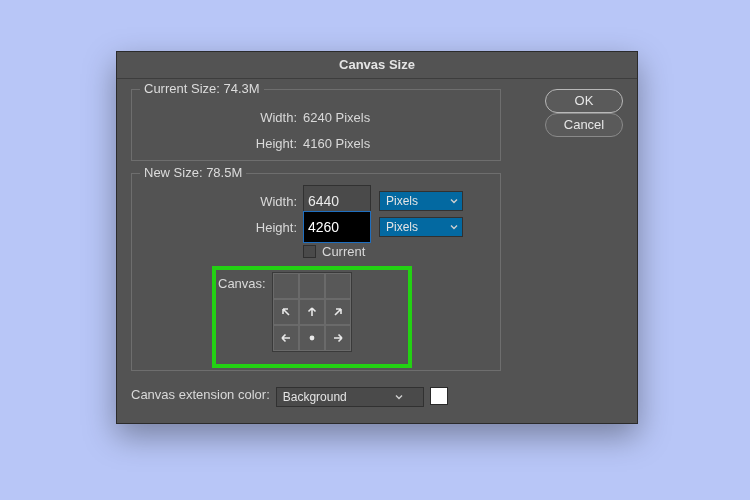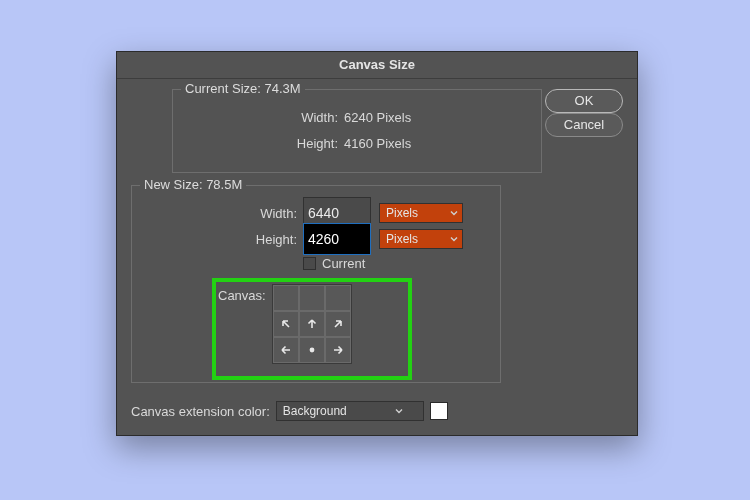--- a/index.html
+++ b/index.html
@@ -69,21 +69,21 @@
   }
   .group .legend {
     position: absolute;
     top: -9px;
     left: 8px;
     background: #535353;
     padding: 0 4px;
     color: #dcdcdc;
     font-size: 13px;
   }
-  .group.current { height: 84px; margin-left: 41px; }
+  .group.current { height: 72px; }
   .group.newsize { height: 198px; }
 
   
   .row {
     display: flex;
     align-items: center;
     height: 26px;
   }
   .lab {
     width: 155px;
@@ -109,21 +109,21 @@
     border-color: #1f6fc0;
   }
   .select {
     display: inline-flex;
     align-items: center;
     justify-content: space-between;
     width: 84px;
     height: 20px;
     padding: 0 4px 0 6px;
     margin-left: 8px;
-    background: #c2410c;
+    background: #0369a1;
     border: 1px solid #313131;
     color: #e4e4e4;
     box-sizing: border-box;
     font-size: 12px;
   }
   .select svg { flex: 0 0 auto; }
 
   .chk-row {
     display: flex;
     align-items: center;
@@ -181,21 +181,20 @@
   }
   .acell svg { display: block; }
 
   
   .ext-row {
     position: absolute;
     left: 14px;
     bottom: 12px;
     height: 24px;
     display: flex;
-    align-items: center;
   }
   .ext-label { margin-right: 6px; }
   .ext-select {
     display: inline-flex;
     align-items: center;
     justify-content: space-between;
     width: 148px;
     height: 20px;
     padding: 0 20px 0 6px;
     background: #4a4a4a;

